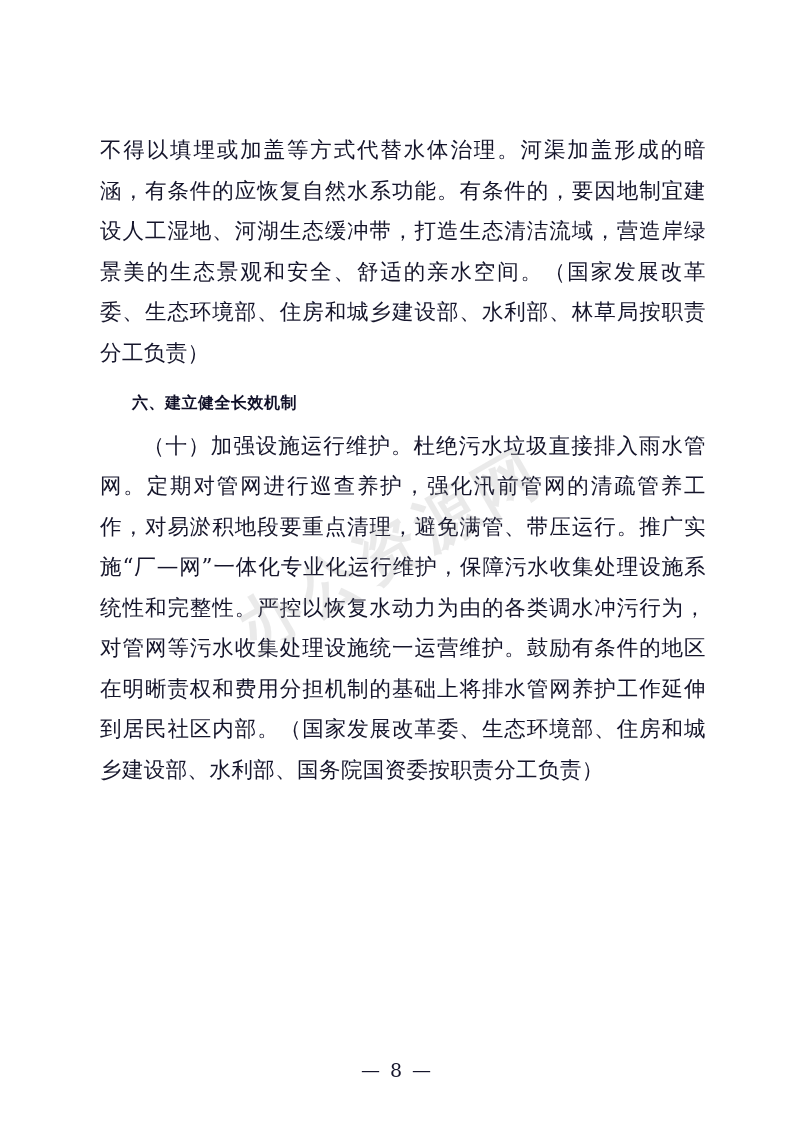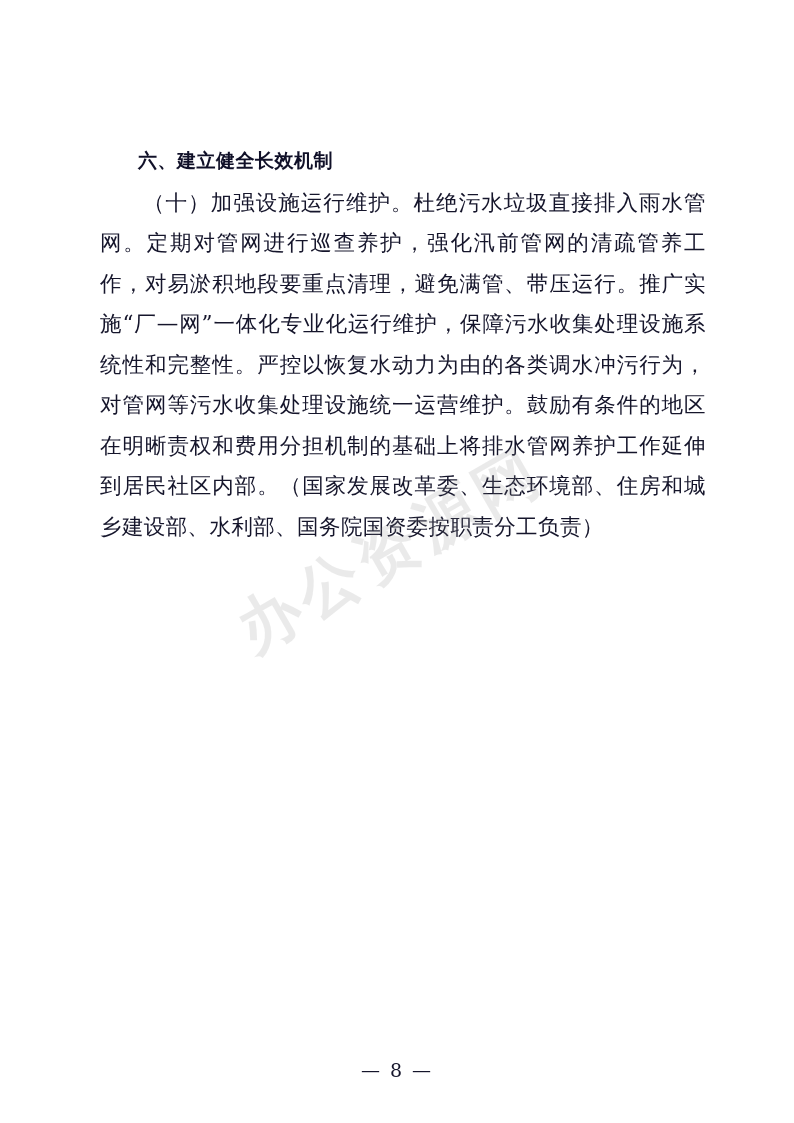--- a/index.html
+++ b/index.html
@@ -56,21 +56,21 @@
     text-align: justify;
     text-justify: inter-ideograph;
     color: #15152b;
     font-weight: 500;
   }
   p.indent {
     text-indent: 2em;
   }
   h2.section {
     margin: 10px 0 2px 0;
-    font-size: 19px;
+    font-size: 16px;
     line-height: 40.5px;
     letter-spacing: 0.5px;
     text-indent: 2em;
     font-weight: bold;
     color: #101028;
     font-family: "DejaVu Sans", "Liberation Sans", sans-serif;
   }
   .footer {
     position: absolute;
     left: 0;
@@ -85,20 +85,21 @@
 </style>
 </head>
 <body>
 
 <div class="page">
 
   <div class="watermark">办公资源网</div>
 
   <div class="doc-body">
 
+    <p class="para">不得以填埋或加盖等方式代替水体治理。河渠加盖形成的暗涵，有条件的应恢复自然水系功能。有条件的，要因地制宜建设人工湿地、河湖生态缓冲带，打造生态清洁流域，营造岸绿景美的生态景观和安全、舒适的亲水空间。（国家发展改革委、生态环境部、住房和城乡建设部、水利部、林草局按职责分工负责）</p>
 
 
     <h2 class="section">六、建立健全长效机制</h2>
 
     <p class="para indent">（十）加强设施运行维护。杜绝污水垃圾直接排入雨水管网。定期对管网进行巡查养护，强化汛前管网的清疏管养工作，对易淤积地段要重点清理，避免满管、带压运行。推广实施“厂—网”一体化专业化运行维护，保障污水收集处理设施系统性和完整性。严控以恢复水动力为由的各类调水冲污行为，对管网等污水收集处理设施统一运营维护。鼓励有条件的地区在明晰责权和费用分担机制的基础上将排水管网养护工作延伸到居民社区内部。（国家发展改革委、生态环境部、住房和城乡建设部、水利部、国务院国资委按职责分工负责）</p>
 
   </div>
 
   <div class="footer">— 8 —</div>
 

